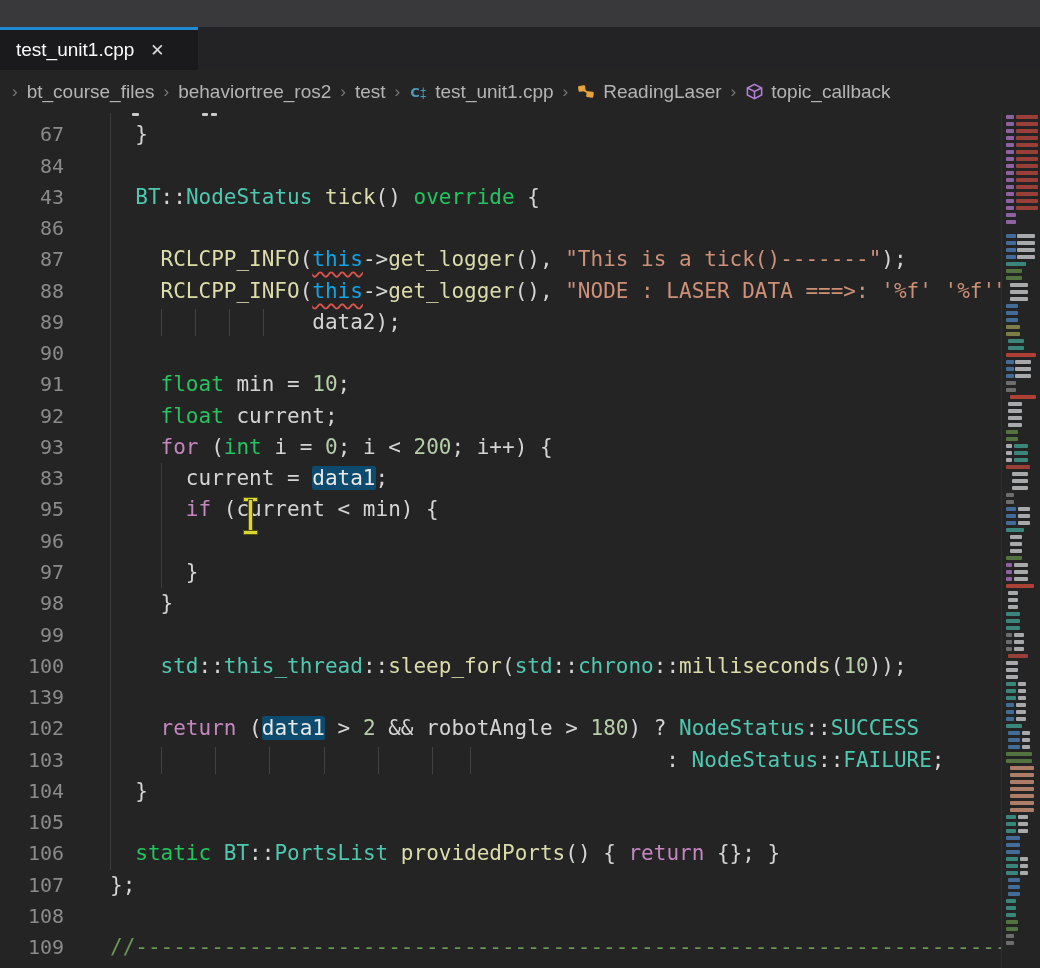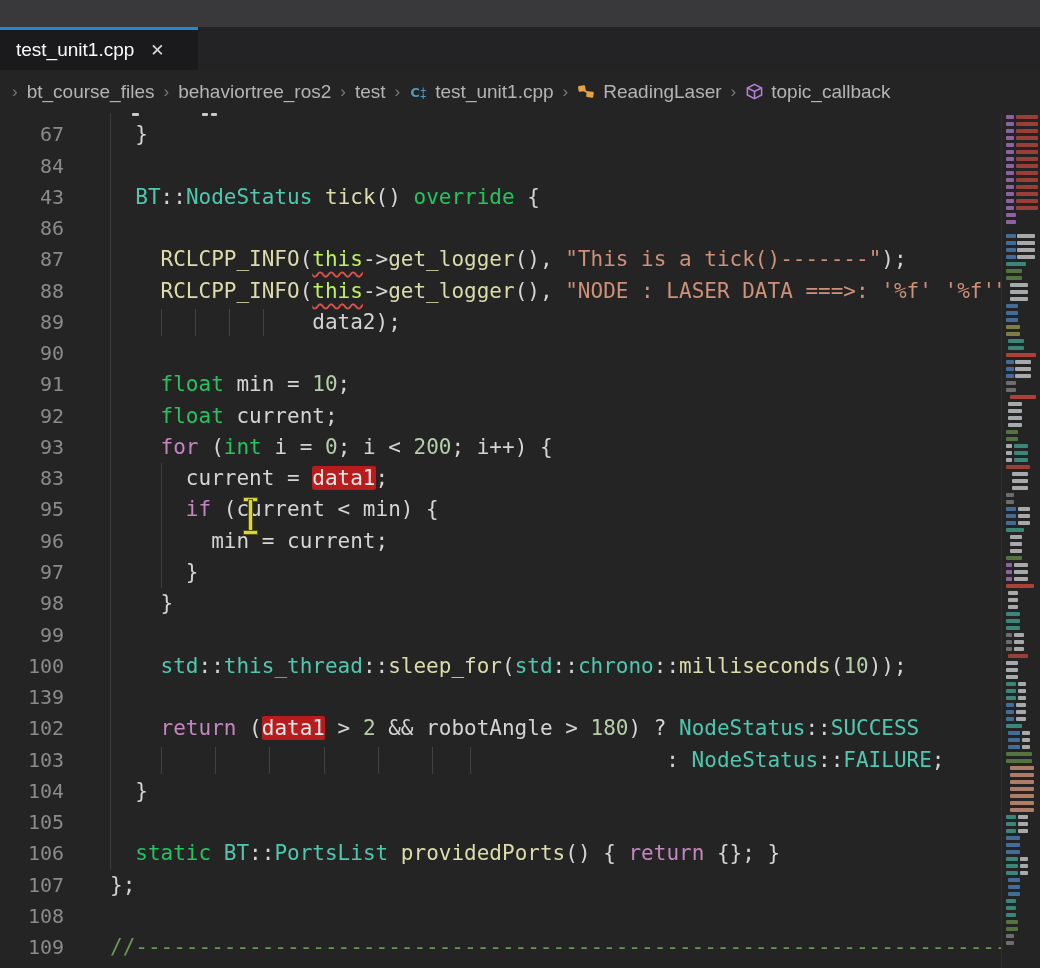--- a/index.html
+++ b/index.html
@@ -34,22 +34,22 @@
   .ln{flex:none;width:64px;text-align:right;color:#8b8b8b;font-size:20px;}
   .lc{flex:none;position:relative;margin-left:46px;white-space:pre;}
   .tk-p {color:#d4d4d4}
   .tk-k {color:#22c55e}
   .tk-kc{color:#c586c0}
   .tk-t {color:#4ec9b0}
   .tk-f {color:#dcdcaa}
   .tk-s {color:#ce9178}
   .tk-n {color:#b5cea8}
   .tk-c {color:#6a9955}
-  .tk-th{color:#bef264;text-decoration:underline wavy #d9534a 2px;text-underline-offset:5px;}
-  .tk-hl{color:#e8e8e8;background:#b91c1c;border-radius:2px;}
+  .tk-th{color:#0ea5e9;text-decoration:underline wavy #d9534a 2px;text-underline-offset:5px;}
+  .tk-hl{color:#e8e8e8;background:#0c4a6e;border-radius:2px;}
   .iguide{position:absolute;top:2px;bottom:2px;border-left:1px solid #424244;}
   .frag{position:absolute;bottom:3px;height:3px;background:#c9c9c9;border-radius:1px;}
   .scope-guide{position:absolute;width:0;border-left:1px solid #3d3d3f;}
 
   
   #minimap{position:absolute;right:0;top:0;width:38px;height:855px;background:#242425;
     border-left:1px solid #2e2e30;overflow:hidden;cursor:pointer;}
   .mrow{position:absolute;height:4px;border-radius:1px;opacity:.88;}
 
   
@@ -172,21 +172,20 @@
         <div class="row">
           <span class="ln">83</span>
           <span class="lc"><span class="tk-p">      current = </span><span class="tk-hl">data1</span><span class="tk-p">;</span></span>
         </div>
         <div class="row">
           <span class="ln">95</span>
           <span class="lc"><span class="tk-p">      </span><span class="tk-kc">if</span><span class="tk-p"> (current &lt; min) {</span></span>
         </div>
         <div class="row">
           <span class="ln">96</span>
-          <span class="lc"><span class="tk-p">        min = current;</span></span>
         </div>
         <div class="row">
           <span class="ln">97</span>
           <span class="lc"><span class="tk-p">      }</span></span>
         </div>
         <div class="row">
           <span class="ln">98</span>
           <span class="lc"><span class="tk-p">    }</span></span>
         </div>
         <div class="row">

